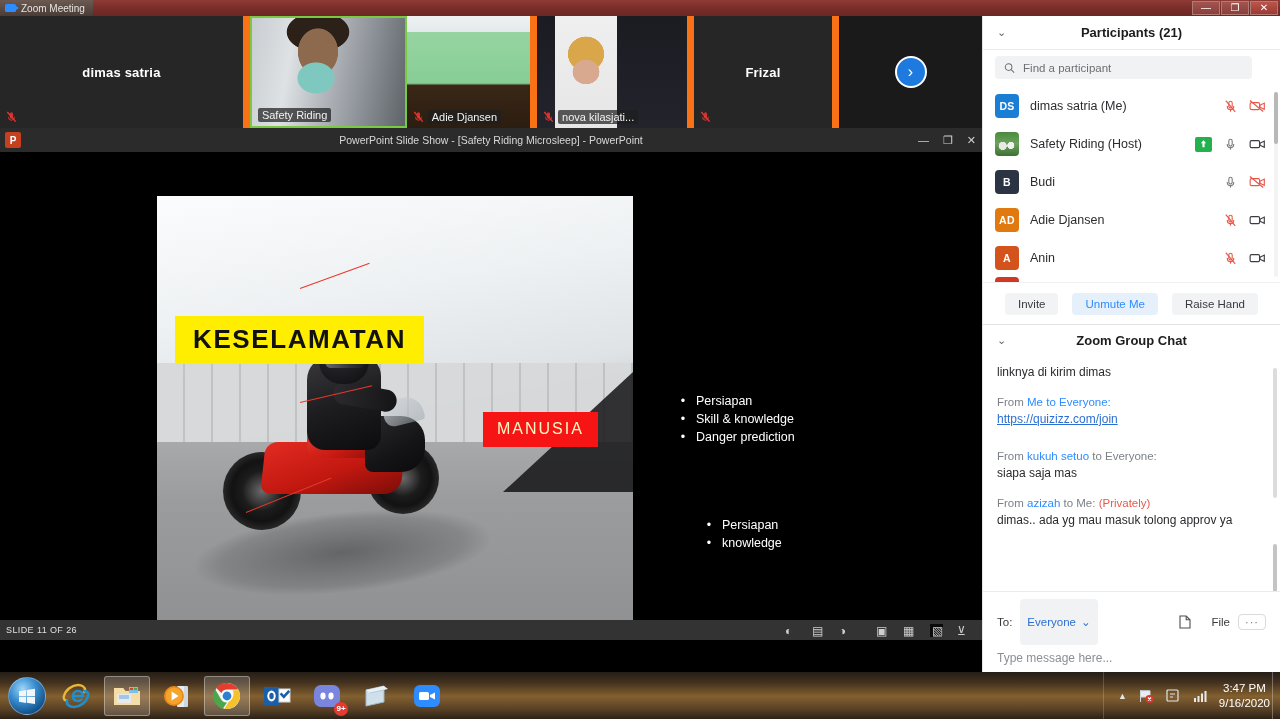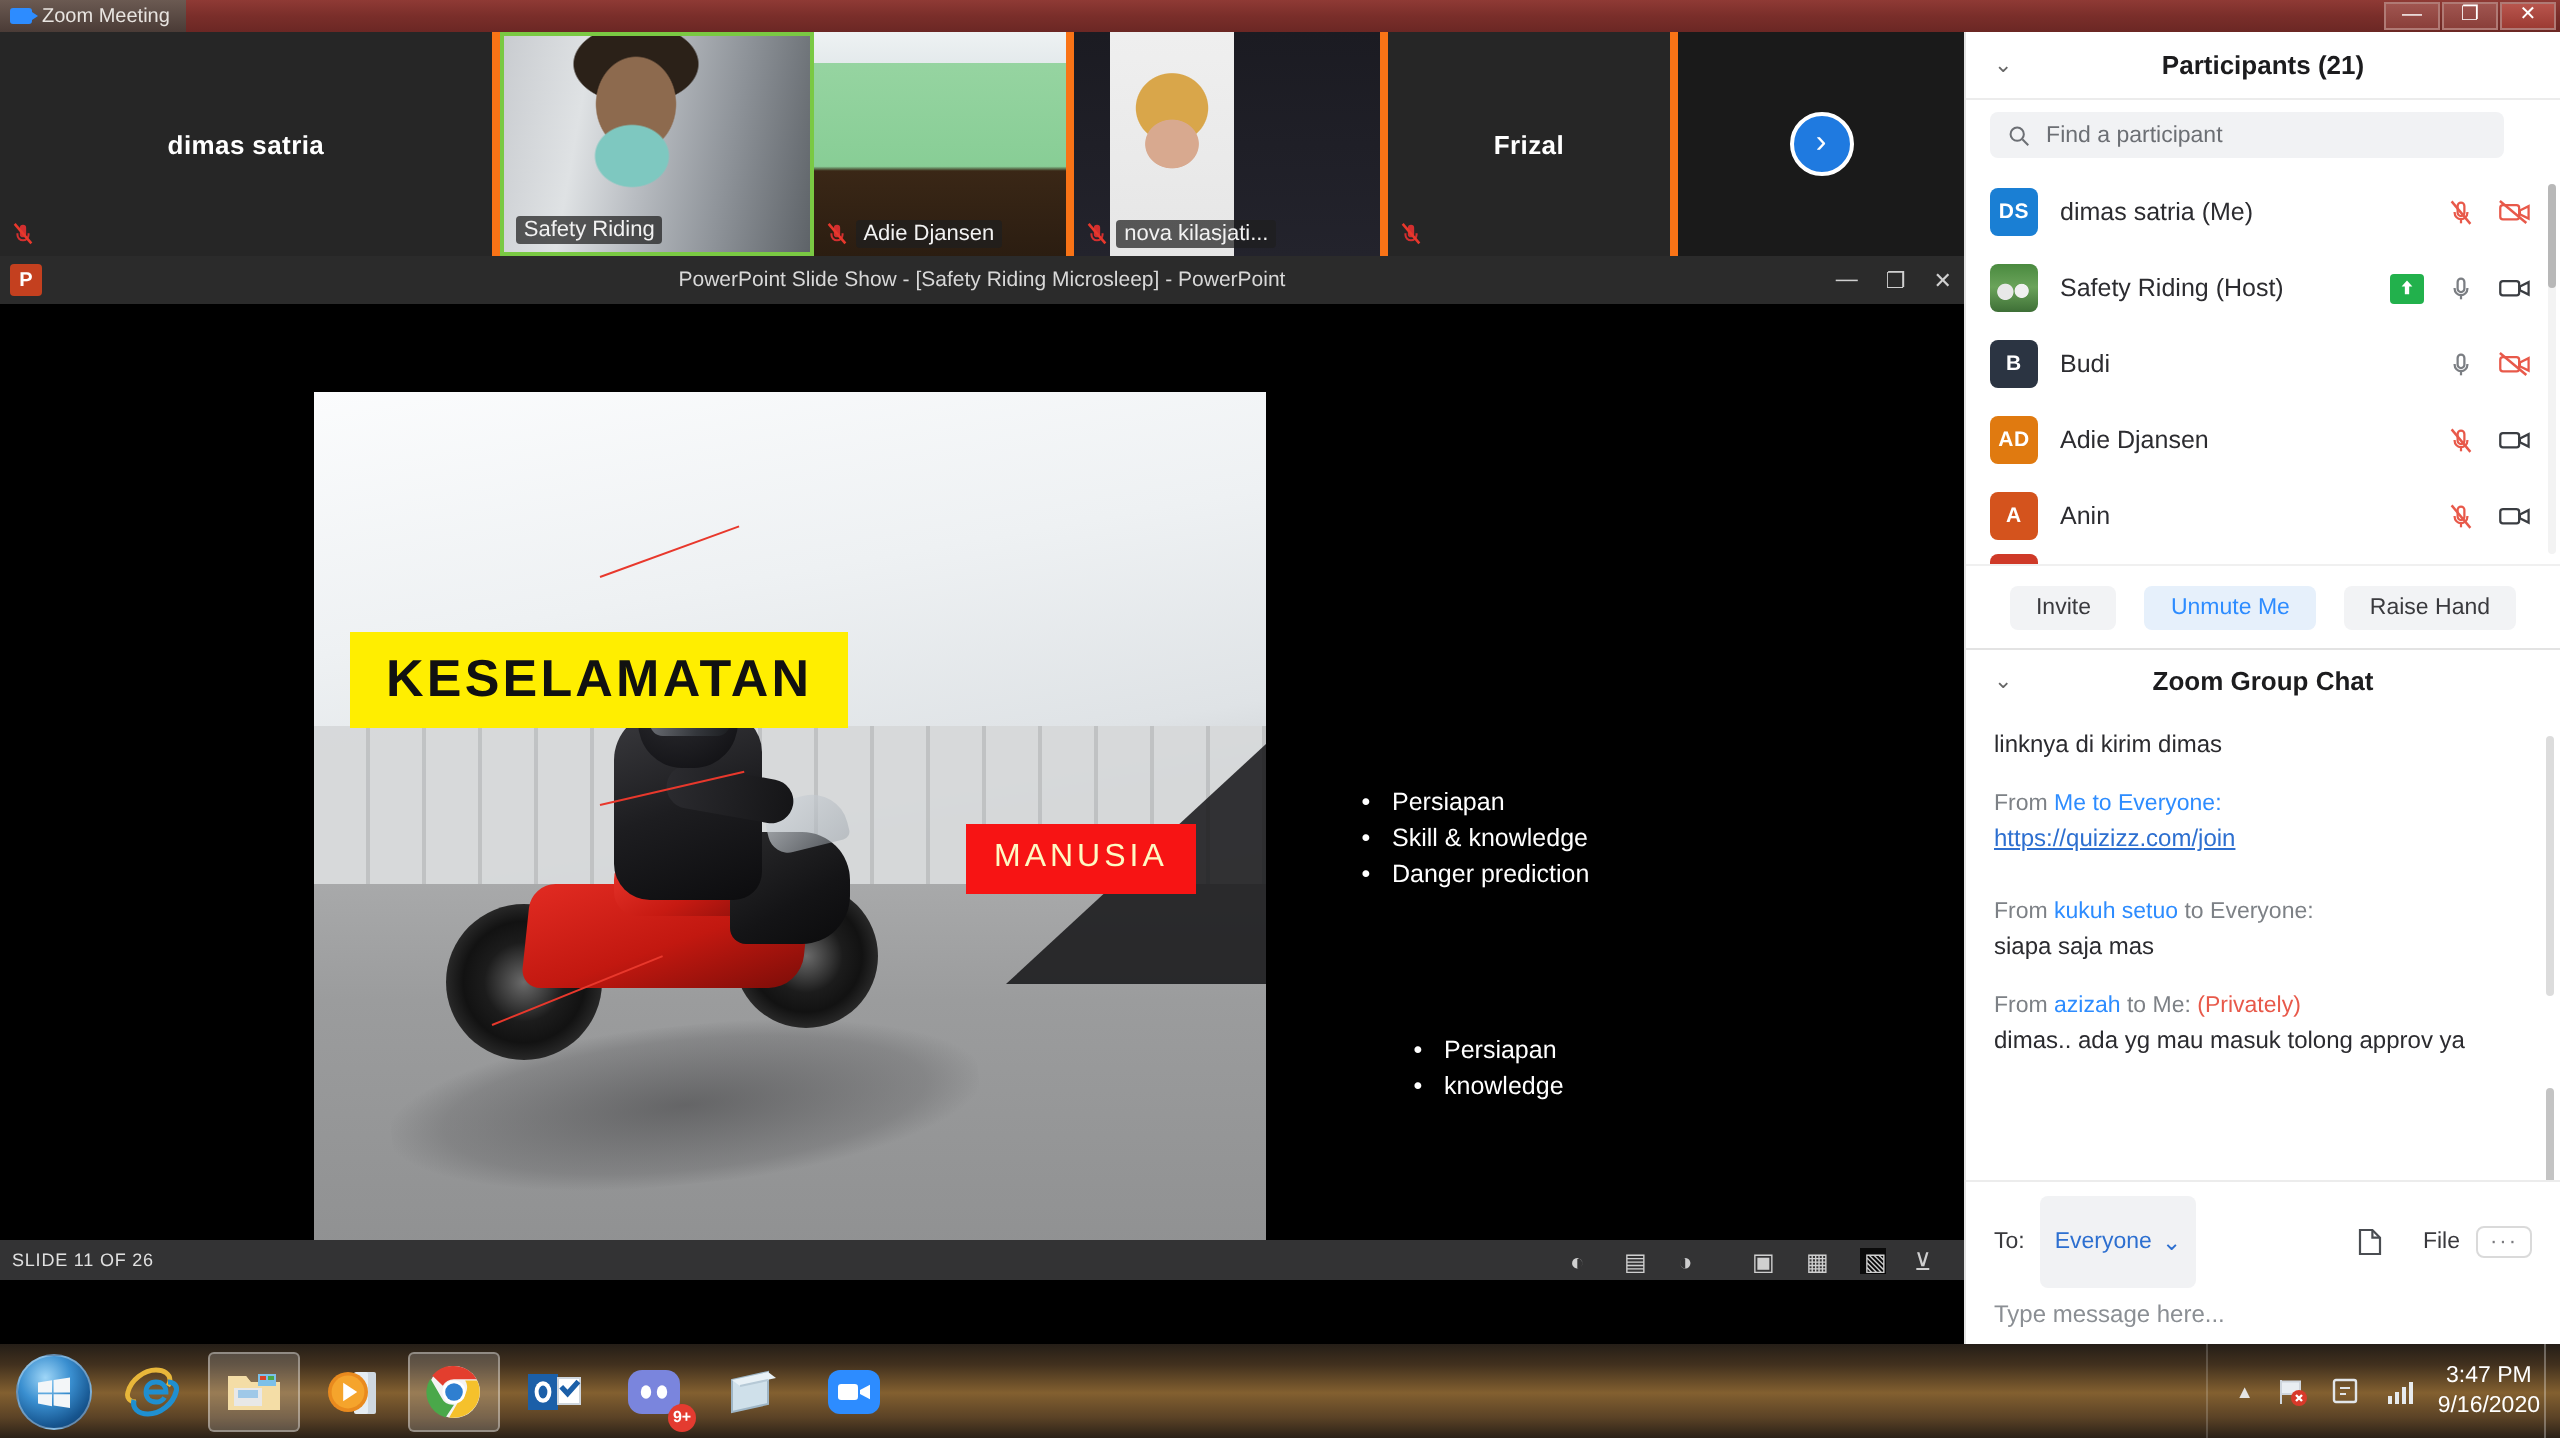--- a/index.html
+++ b/index.html
@@ -62,21 +62,21 @@
   }
   .win-btn.close { background: linear-gradient(180deg, #b8554d 0%, #9c3b33 100%); }
 
   
   .video-strip {
     position: absolute; left: 0; top: 16px; width: 982px; height: 112px;
     background: #1a1a1a; display: flex;
   }
   .vtile {
     position: relative; height: 112px; overflow: hidden;
-    background: #262626; border-right: 4px solid #f97316;
+    background: #262626; border-right: 7px solid #f97316;
     display: flex; align-items: center; justify-content: center;
   }
   .vtile-name-center {
     color: #fff; font-size: 13px; font-weight: bold; letter-spacing: .2px;
   }
   .vtile.active { border: 2px solid #7ac943; }
   .vtile-label {
     position: absolute; left: 6px; bottom: 4px;
     background: rgba(30,30,30,.72); color: #f2f2f2;
     font-size: 11px; padding: 1px 4px; border-radius: 2px;

